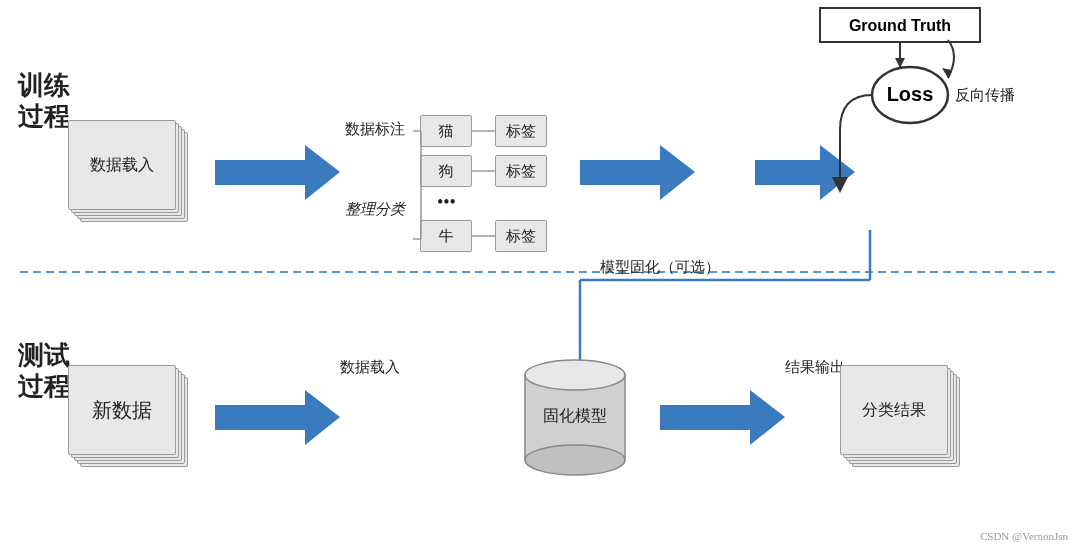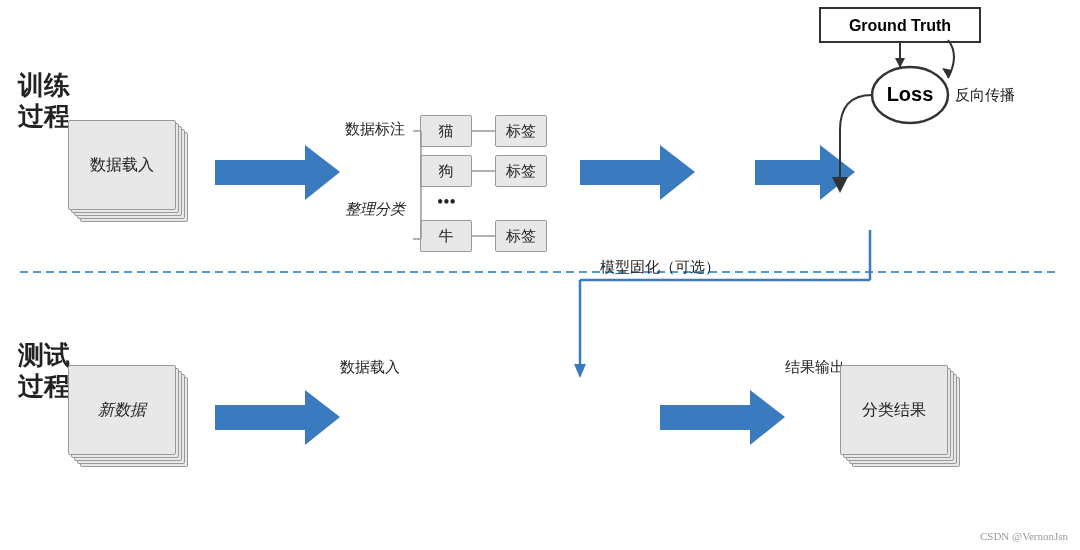--- a/index.html
+++ b/index.html
@@ -169,29 +169,37 @@
 
   <div style="position:absolute; left:600px; top:258px; font-size:15px; color:#222; font-family:'SimSun',serif;">
     <span>模型固化（可选）</span>
   </div>
 
   <div style="position:absolute; left:68px; top:365px;">
     <div class="page" style="width:108px;height:90px;left:12px;top:12px;"></div>
     <div class="page" style="width:108px;height:90px;left:9px;top:9px;"></div>
     <div class="page" style="width:108px;height:90px;left:6px;top:6px;"></div>
     <div class="page" style="width:108px;height:90px;left:3px;top:3px;"></div>
-    <div class="page" style="width:108px;height:90px;left:0px;top:0px; display:flex;align-items:center;justify-content:center;font-size:16px;color:#222;font-style:italic;">
+    <div class="page" style="width:108px;height:90px;left:0px;top:0px; display:flex;align-items:center;justify-content:center;font-size:20px;color:#222;">
       <span>新数据</span>
     </div>
   </div>
 
   <div style="position:absolute; left:340px; top:358px; font-size:15px; color:#222; font-family:'SimSun',serif;">
     <span>数据载入</span>
   </div>
 
+  <div style="position:absolute; left:520px; top:355px;">
+    <svg width="110" height="125" viewBox="0 0 110 125">
+      <rect x="5" y="20" width="100" height="85" fill="#d0d0d0" stroke="#888" stroke-width="1.5"></rect>
+      <ellipse cx="55" cy="105" rx="50" ry="15" fill="#c0c0c0" stroke="#888" stroke-width="1.5"></ellipse>
+      <ellipse cx="55" cy="20" rx="50" ry="15" fill="#e8e8e8" stroke="#888" stroke-width="1.5"></ellipse>
+      <text x="55" y="66" text-anchor="middle" font-size="16" font-family="SimSun,serif" fill="#222">固化模型</text>
+    </svg>
+  </div>
 
   <div style="position:absolute; left:785px; top:358px; font-size:15px; color:#222; font-family:'SimSun',serif;">
     <span>结果输出</span>
   </div>
 
   <div style="position:absolute; left:840px; top:365px;">
     <div class="page" style="width:108px;height:90px;left:12px;top:12px;"></div>
     <div class="page" style="width:108px;height:90px;left:9px;top:9px;"></div>
     <div class="page" style="width:108px;height:90px;left:6px;top:6px;"></div>
     <div class="page" style="width:108px;height:90px;left:3px;top:3px;"></div>

